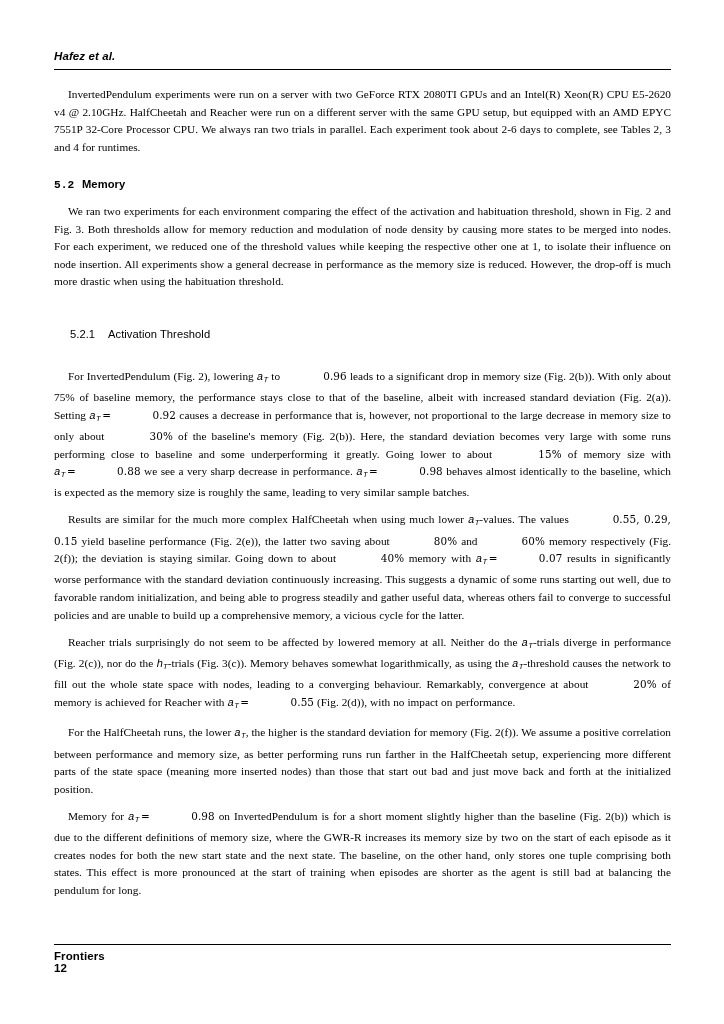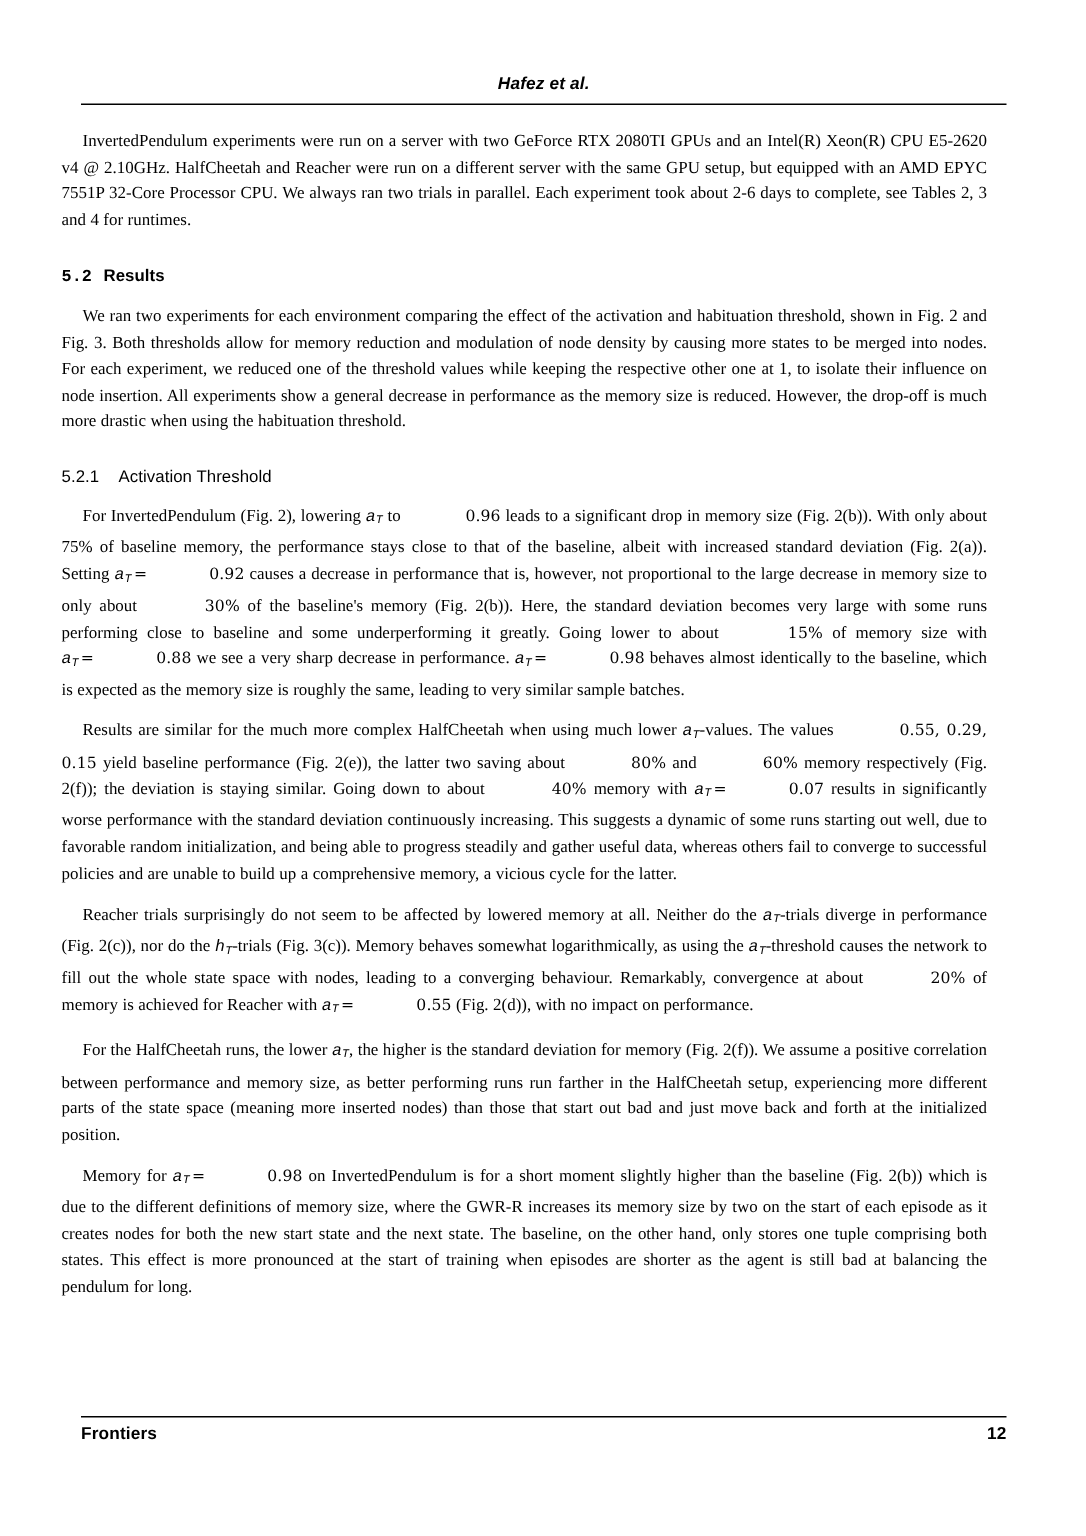--- a/index.html
+++ b/index.html
@@ -23,42 +23,41 @@
     height: 1024px;
     box-sizing: border-box;
   }
 
   
   .runhead {
     position: absolute;
     left: 54px;
     top: 50px;
     width: 617px;
-    text-align: center;
   }
   .runhead-title {
     font-family: "Liberation Sans", "DejaVu Sans", sans-serif;
     font-weight: bold;
     font-style: italic;
     font-size: 11.5px;
     letter-spacing: 0.1px;
     line-height: 13px;
     color: #000;
   }
   .runhead-rule {
     margin-top: 6px;
     border-top: 1.4px solid #000;
     width: 100%;
     height: 0;
   }
 
   
   .body-area {
     position: absolute;
-    left: 41px;
+    left: 54px;
     top: 86px;
     width: 617px;
   }
 
   p.para {
     margin: 0;
     font-size: 11.3px;
     line-height: 17.55px;
     text-align: justify;
     text-indent: 14px;
@@ -70,21 +69,21 @@
   
   h2.sec {
     margin: 0;
     font-family: "Liberation Sans", "DejaVu Sans", sans-serif;
     font-weight: bold;
     font-size: 11.2px;
     line-height: 14px;
     letter-spacing: 0.05px;
   }
   h3.subsec {
-    margin: 0;
+    margin: 16px;
     font-family: "Liberation Sans", "DejaVu Sans", sans-serif;
     font-weight: normal;
     font-size: 11.2px;
     line-height: 14px;
     letter-spacing: 0.05px;
   }
   .sec-num { display: inline-block; min-width: 28px; font-family: Liberation Mono, monospace; }
   .subsec-num { display: inline-block; min-width: 38px; }
 
   .gap-before-h2 { height: 21px; }
@@ -133,38 +132,39 @@
   }
   .footer-row {
     margin-top: 5px;
     display: flex;
     justify-content: space-between;
     align-items: baseline;
     font-family: "Liberation Sans", "DejaVu Sans", sans-serif;
     font-weight: bold;
     font-size: 11.5px;
     letter-spacing: 0.1px;
+    flex-direction: column;
   }
 </style>
 </head>
 <body>
 
 <div class="page">
 
   <div class="runhead">
     <div class="runhead-title">Hafez et al.</div>
     <div class="runhead-rule"></div>
   </div>
 
   <div class="body-area">
 
     <p class="para">InvertedPendulum experiments were run on a server with two GeForce RTX 2080TI GPUs and an Intel(R) Xeon(R) CPU E5-2620 v4 @ 2.10GHz. HalfCheetah and Reacher were run on a different server with the same GPU setup, but equipped with an AMD EPYC 7551P 32-Core Processor CPU. We always ran two trials in parallel. Each experiment took about 2-6 days to complete, see Tables 2, 3 and 4 for runtimes.</p>
 
     <div class="gap-before-h2"></div>
-    <h2 class="sec"><span class="sec-num">5.2</span><span>Results</span></h2>
+    <h2 class="sec"><span class="sec-num">5.2</span><span>Memory</span></h2>
     <div class="gap-after-h2"></div>
 
     <p class="para">We ran two experiments for each environment comparing the effect of the activation and habituation threshold, shown in Fig. 2 and Fig. 3. Both thresholds allow for memory reduction and modulation of node density by causing more states to be merged into nodes. For each experiment, we reduced one of the threshold values while keeping the respective other one at 1, to isolate their influence on node insertion. All experiments show a general decrease in performance as the memory size is reduced. However, the drop-off is much more drastic when using the habituation threshold.</p>
 
     <div class="gap-before-h3"></div>
     <h3 class="subsec"><span class="subsec-num">5.2.1</span><span>Activation Threshold</span></h3>
     <div class="gap-after-h3"></div>
 
     <p class="para"><span>For InvertedPendulum (Fig. 2), lowering </span><span class="m"><span>a</span><sub>T</sub></span><span> to </span><span class="mn">0.96</span><span> leads to a significant drop in memory size (Fig. 2(b)). With only about 75% of baseline memory, the performance stays close to that of the baseline, albeit with increased standard deviation (Fig. 2(a)). Setting </span><span class="m"><span>a</span><sub>T</sub></span><span class="op">=</span><span class="mn">0.92</span><span> causes a decrease in performance that is, however, not proportional to the large decrease in memory size to only about </span><span class="mn">30%</span><span> of the baseline's memory (Fig. 2(b)). Here, the standard deviation becomes very large with some runs performing close to baseline and some underperforming it greatly. Going lower to about </span><span class="mn">15%</span><span> of memory size with </span><span class="m"><span>a</span><sub>T</sub></span><span class="op">=</span><span class="mn">0.88</span><span> we see a very sharp decrease in performance. </span><span class="m"><span>a</span><sub>T</sub></span><span class="op">=</span><span class="mn">0.98</span><span> behaves almost identically to the baseline, which is expected as the memory size is roughly the same, leading to very similar sample batches.</span></p>
 

